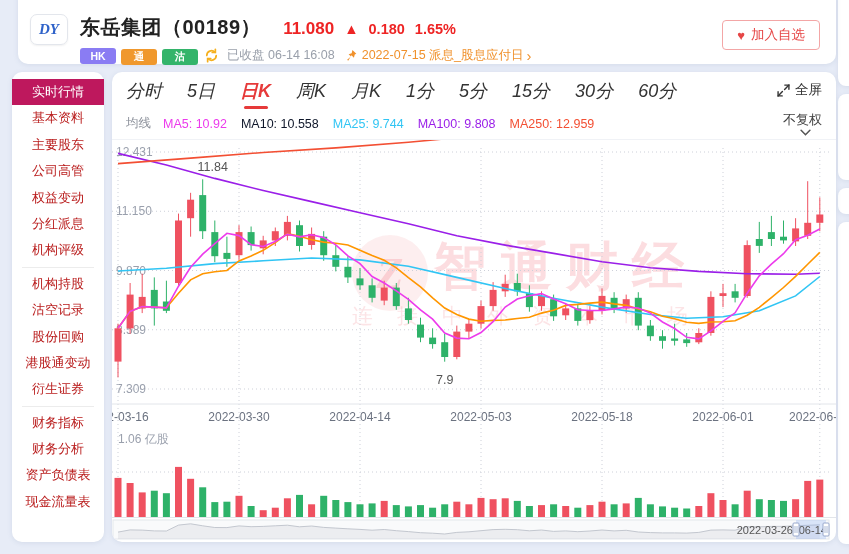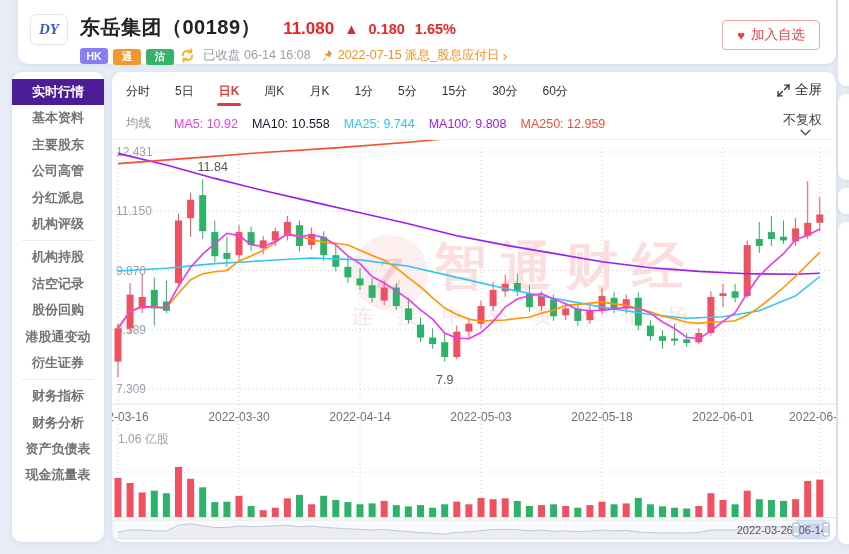--- a/index.html
+++ b/index.html
@@ -11,45 +11,45 @@
   #header-card { left:18px; top:-12px; width:818px; height:76px; }
   .header-inner { position:absolute; left:12px; top:26px; display:flex; align-items:flex-start; }
   .logo-box { width:38px; height:31px; border:1px solid #e3e6ec; border-radius:7px; display:flex; align-items:center; justify-content:center;
               font-family:"Liberation Serif","DejaVu Serif",serif; font-style:italic; font-weight:bold; font-size:15px; color:#2e62c9;
               box-shadow:0 1px 2px rgba(0,0,0,.06); margin-right:12px; }
   .title-row { display:flex; align-items:baseline; }
   .stock-name { font-size:20px; font-weight:bold; color:#222; letter-spacing:.5px; }
   .price { font-size:17px; font-weight:bold; color:#ee2424; margin-left:22px; }
   .chg { font-size:14.5px; font-weight:bold; color:#ee2424; margin-left:10px; }
   .sub-row { display:flex; align-items:center; margin-top:5px; }
-  .badge { width:28px; height:16px; border-radius:3px; color:#fff; font-size:10.5px; font-weight:bold;
+  .badge { width:36px; height:16px; border-radius:3px; color:#fff; font-size:10.5px; font-weight:bold;
            display:inline-flex; align-items:center; justify-content:center; margin-right:5px; }
   .status-text { color:#9aa0ab; font-size:12.5px; margin-left:8px; }
   .dividend { color:#f0912c; font-size:12.5px; margin-left:10px; display:flex; align-items:center; cursor:pointer; }
   .dividend .chev { font-size:15px; margin-left:3px; }
   #fav-btn { position:absolute; right:16px; top:32px; border:1px solid #f3a6a6; border-radius:4px; background:#fff;
              padding:5px 14px; color:#e64545; font-size:13.5px; display:flex; align-items:center; cursor:pointer; }
   #fav-btn .heart { margin-right:6px; font-size:13px; }
 
   
   #sidebar-card { left:12px; top:72px; width:92px; height:470px; padding:7px 0; }
-  .side-item { height:26.4px; line-height:26.4px; text-align:center; font-size:13px; color:#737373; cursor:pointer; white-space:nowrap;font-weight:bold; }
-  .side-item.active { background:#4c1d95; color:#fff; font-weight:bold; }
+  .side-item { height:26.4px; line-height:26.4px; text-align:center; font-size:13px; color:#b91c1c; cursor:pointer; white-space:nowrap; }
+  .side-item.active { background:#be185d; color:#fff; font-weight:normal; }
   .side-divider { height:1px; background:#ececec; margin:3px 10px; }
 
   
   #chart-card { left:112px; top:72px; width:724px; height:470px; overflow:hidden; }
   .tabs-row { position:absolute; left:0; top:0; width:100%; height:36px; display:flex; align-items:center; padding:0 14px; }
-  .tab { font-size:12px; color:#333; margin-right:25px; cursor:pointer; position:relative; padding:8px 0 6px; }
+  .tab { font-size:18px; color:#333; margin-right:25px; cursor:pointer; position:relative; padding:8px 0 6px;font-style:italic; }
   .tab.active { color:#e63a3a; font-weight:bold; }
   .tab.active::after { content:""; position:absolute; left:50%; transform:translateX(-50%); bottom:0; width:24px; height:3px; border-radius:2px; background:#e63a3a; }
   .tabs-right { margin-left:auto; display:flex; align-items:center; font-size:13.5px; color:#333; cursor:pointer; }
   .tabs-right svg { margin-right:5px; }
   .ma-row { position:absolute; left:0; top:36px; width:100%; height:32px; display:flex; align-items:center; padding:0 14px;
-            font-size:12.5px; border-bottom:1px solid #f0f2f6;gap:11px; }
+            font-size:12.5px; border-bottom:1px solid #f0f2f6; }
   .ma-title { color:#8a8f99; margin-right:12px; }
   .ma-item { margin-right:14px; white-space:nowrap; }
   .adjust-right { margin-left:auto; display:flex; align-items:center; color:#444; font-size:13px; cursor:pointer;flex-direction:column; }
   .adjust-right svg { margin-left:5px; }
 
   #kline-svg { position:absolute; left:0; top:68px; z-index:1; }
   #watermark { position:absolute; left:0; top:68px; width:724px; height:260px; z-index:0; pointer-events:none; }
   .wm-circle { position:absolute; left:240px; top:95px; width:76px; height:76px; border-radius:50%;
                background:rgba(242,120,130,.13); display:flex; align-items:center; justify-content:center;
                font-family:"Liberation Serif","DejaVu Serif",serif; font-style:italic; font-weight:bold; font-size:44px; color:rgba(242,120,130,.26); }
@@ -112,20 +112,21 @@
     <span class="heart">♥</span>
     <span>加入自选</span>
   </div>
 </div>
 
 <div class="card" id="sidebar-card">
     <div class="side-item active">实时行情</div>
     <div class="side-item">基本资料</div>
     <div class="side-item">主要股东</div>
     <div class="side-item">公司高管</div>
+    <div class="side-item">权益变动</div>
     <div class="side-item">分红派息</div>
     <div class="side-item">机构评级</div>
     <div class="side-divider"></div>
     <div class="side-item">机构持股</div>
     <div class="side-item">沽空记录</div>
     <div class="side-item">股份回购</div>
     <div class="side-item">港股通变动</div>
     <div class="side-item">衍生证券</div>
     <div class="side-divider"></div>
     <div class="side-item">财务指标</div>

